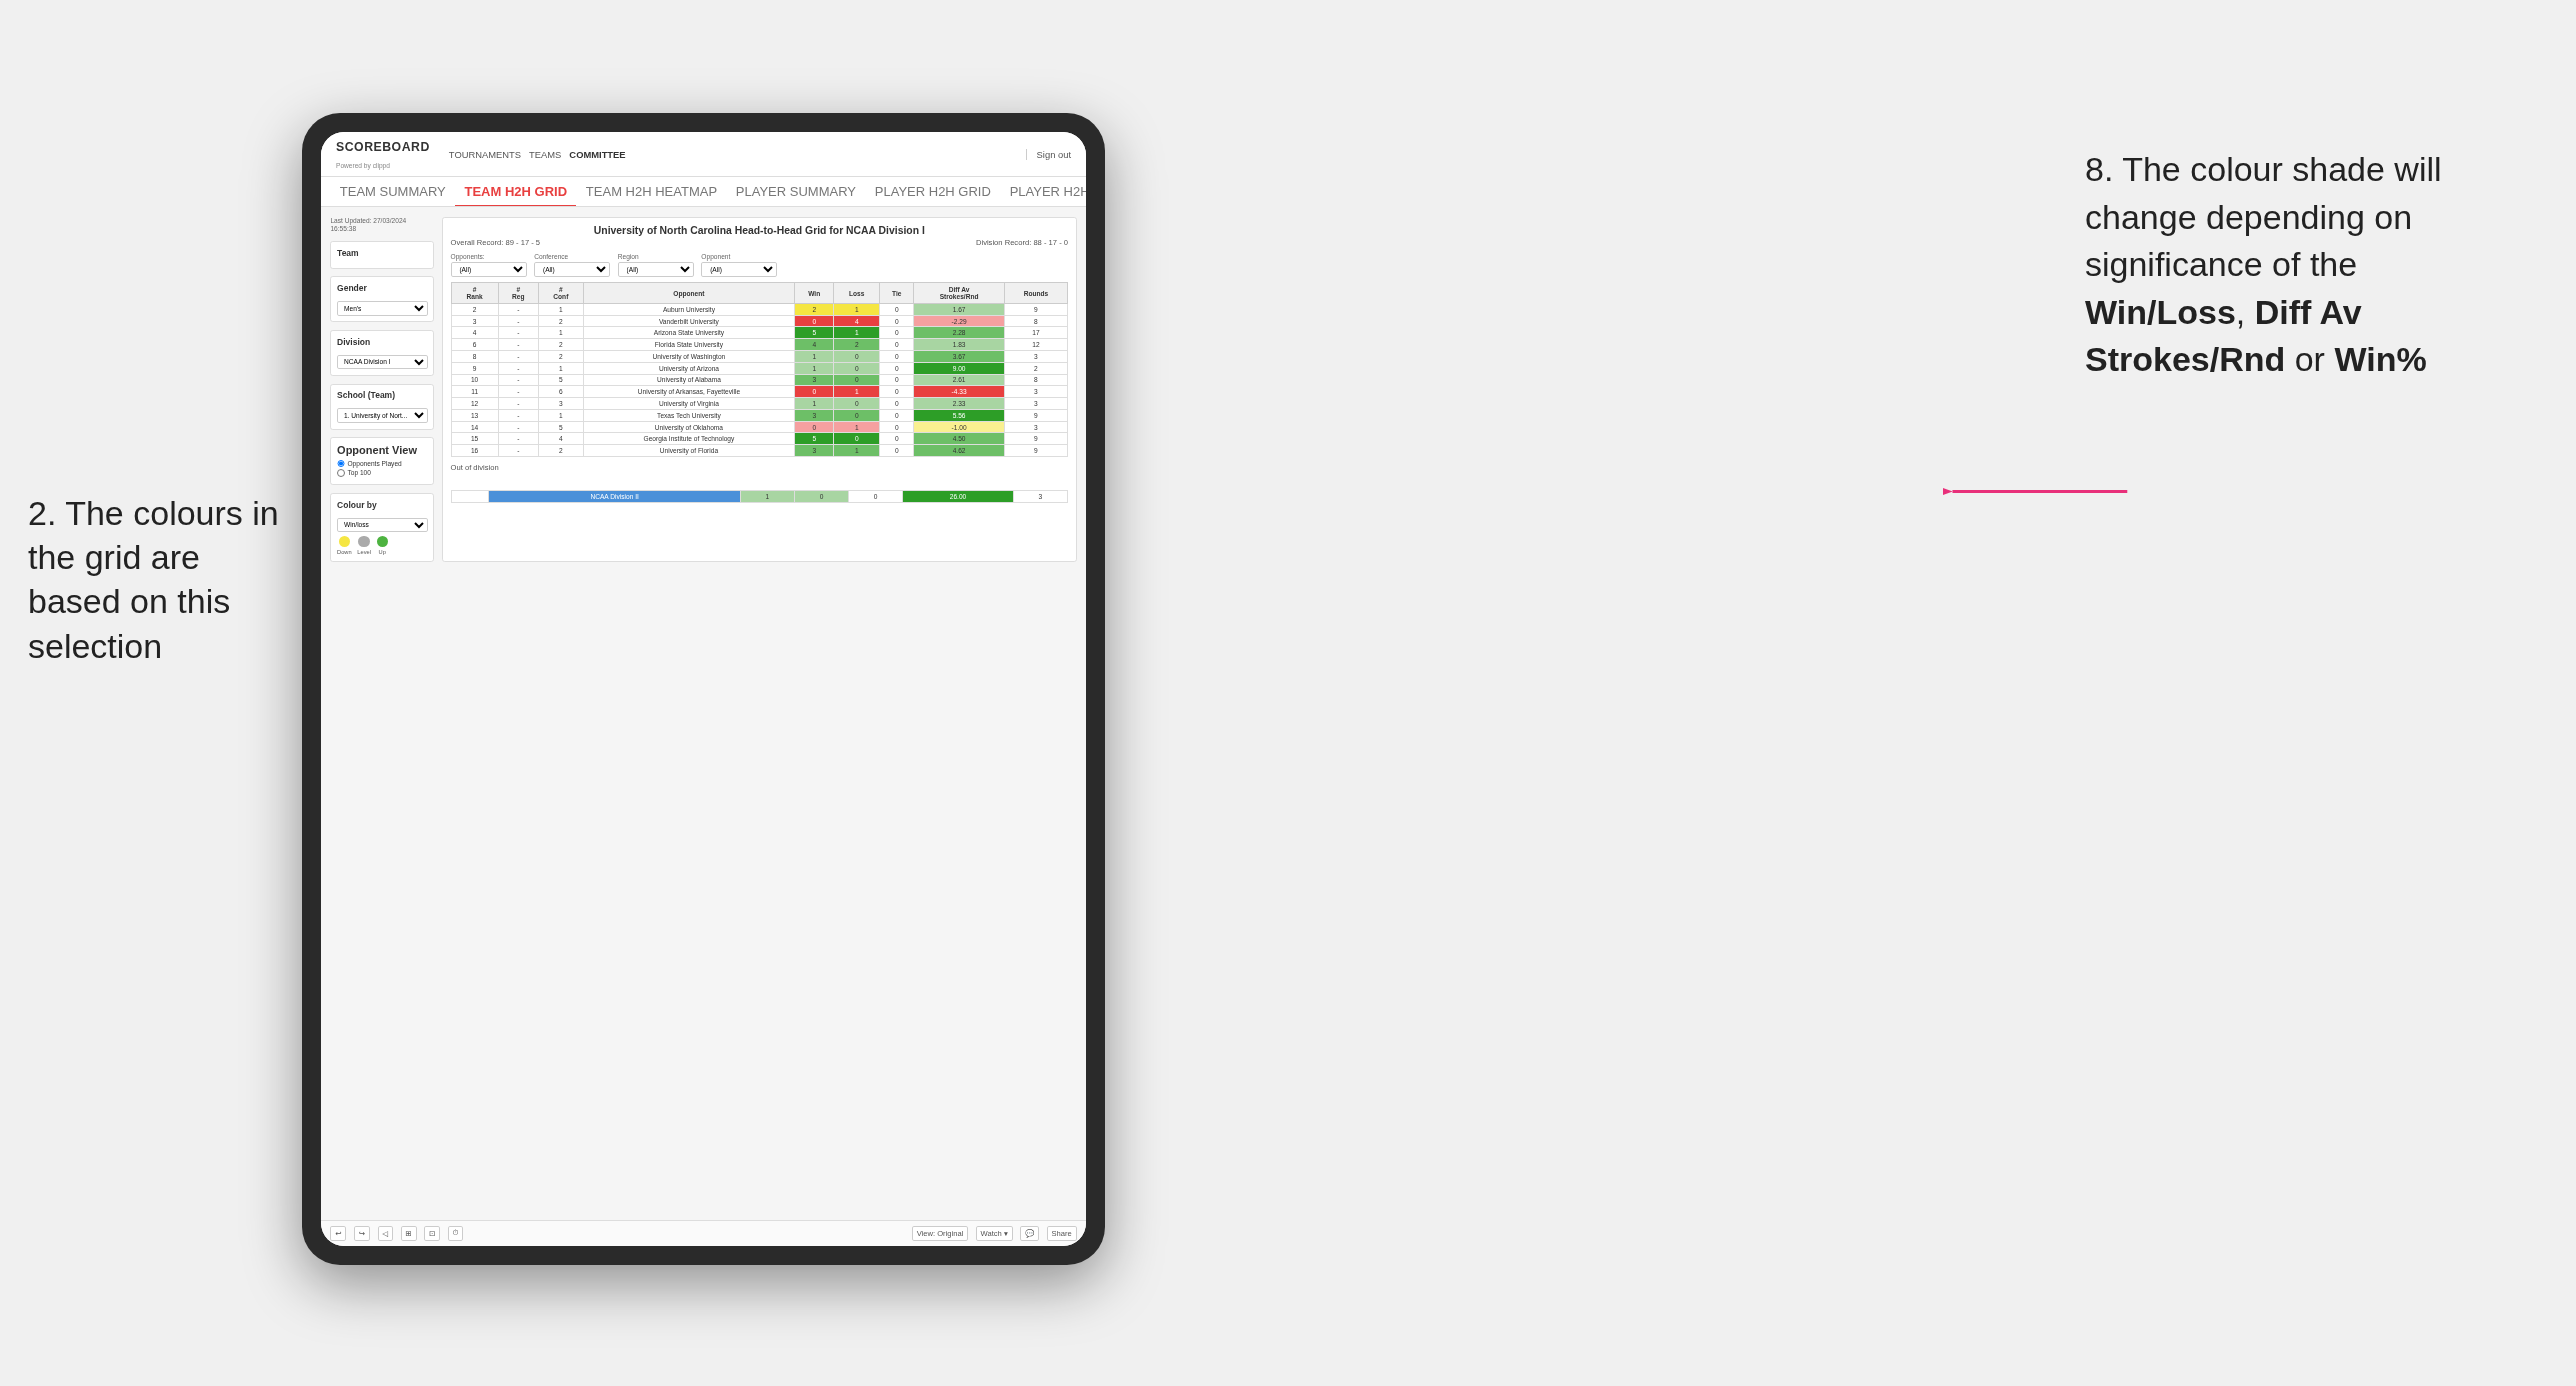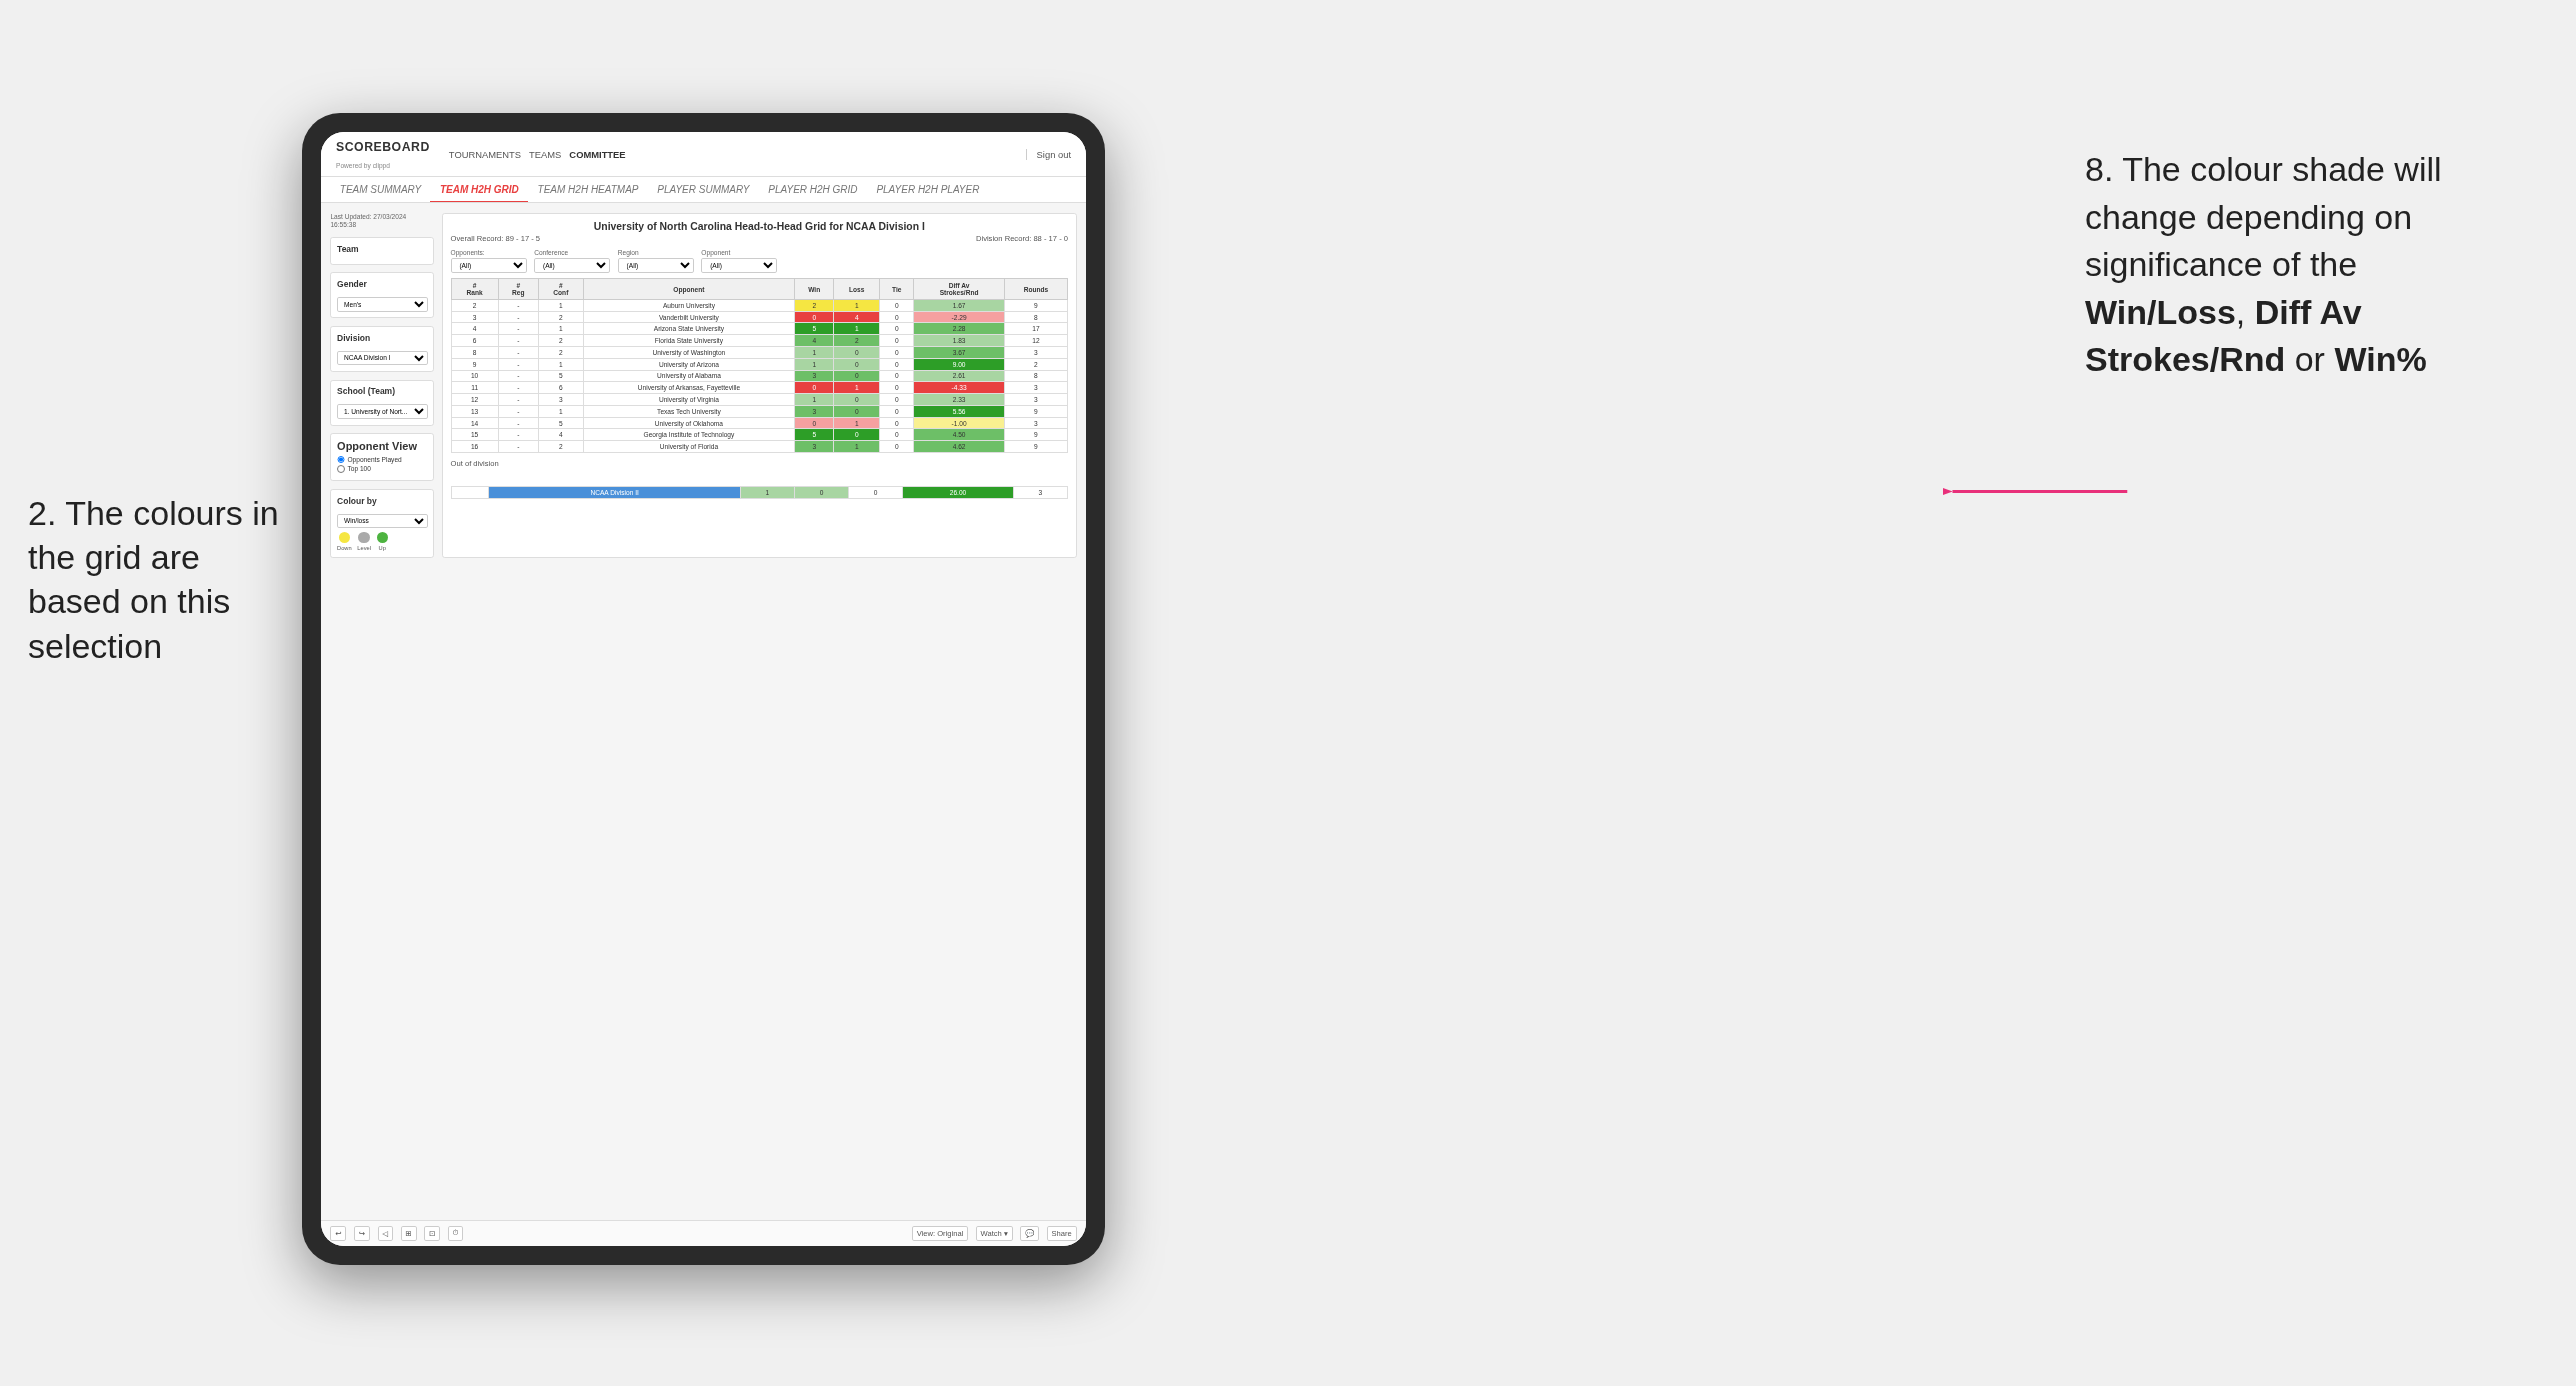--- a/index.html
+++ b/index.html
@@ -119,27 +119,26 @@
     
     .sub-nav {
       display: flex;
       gap: 0;
       border-bottom: 0.9px solid #ddd;
       background: #fff;
       padding: 0 9.4px;
     }
 
     .sub-nav-tab {
-      font-size: 10px;
+      font-size: 13px;
       color: #777;
       padding: 6.6px 9.4px;
       cursor: pointer;
       font-weight: 500;
       white-space: nowrap;
-      font-style: italic;
     }
 
     .sub-nav-tab.active {
       color: #e84040;
       border-bottom: 1.9px solid #e84040;
       font-weight: 700;
     }
 
     
     .main-content {

